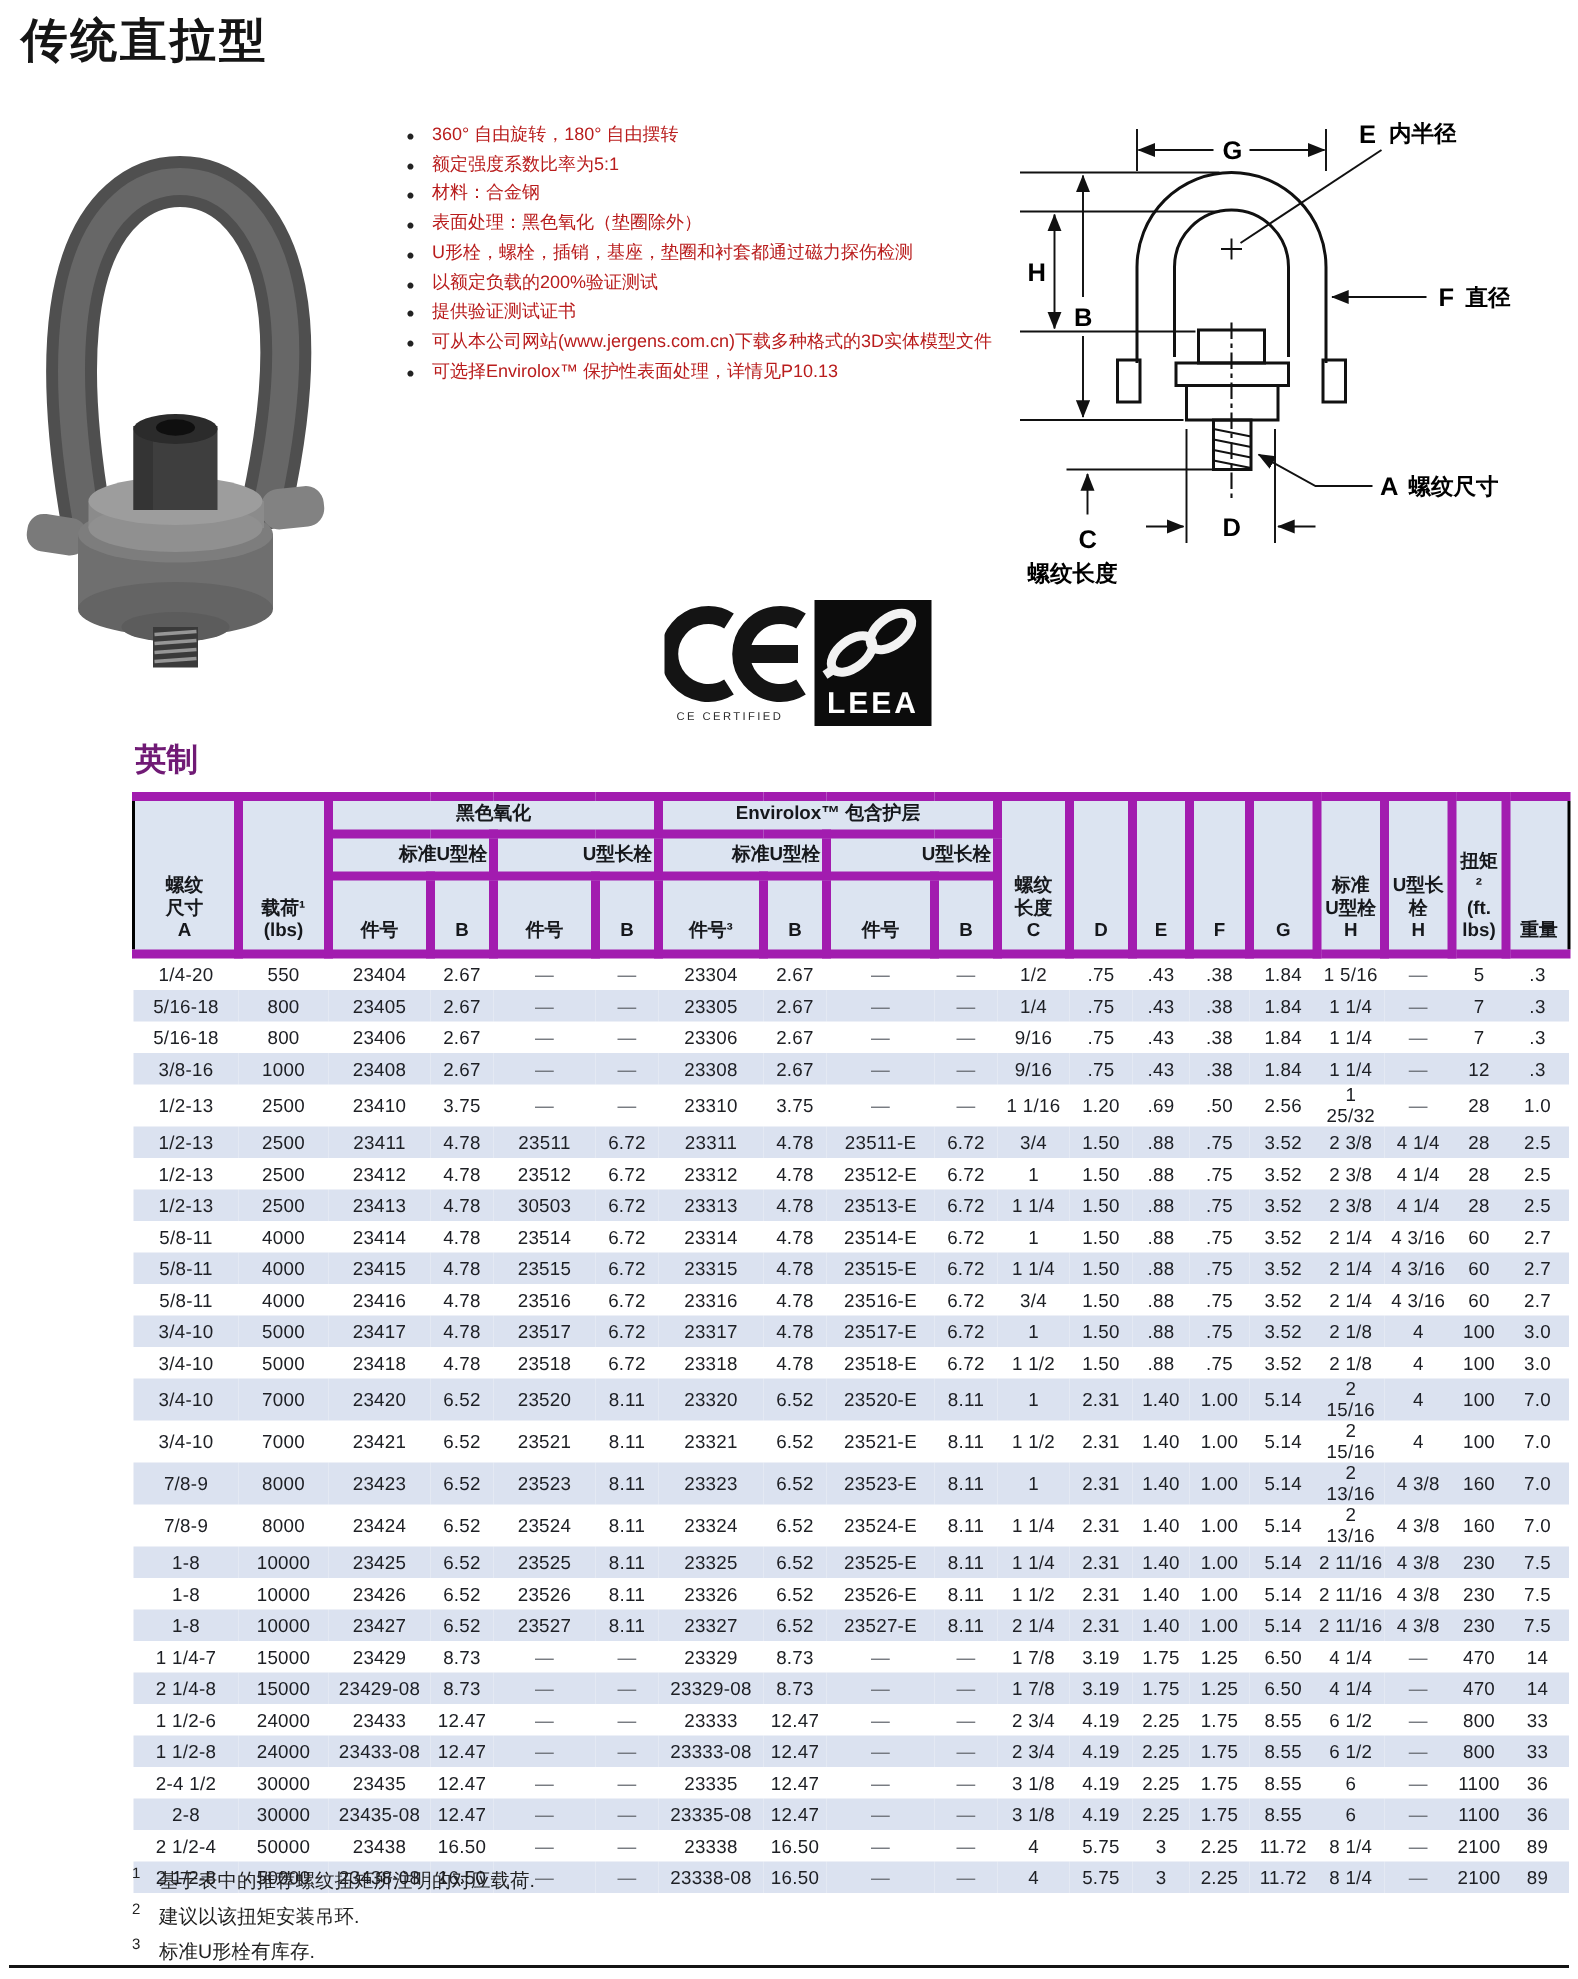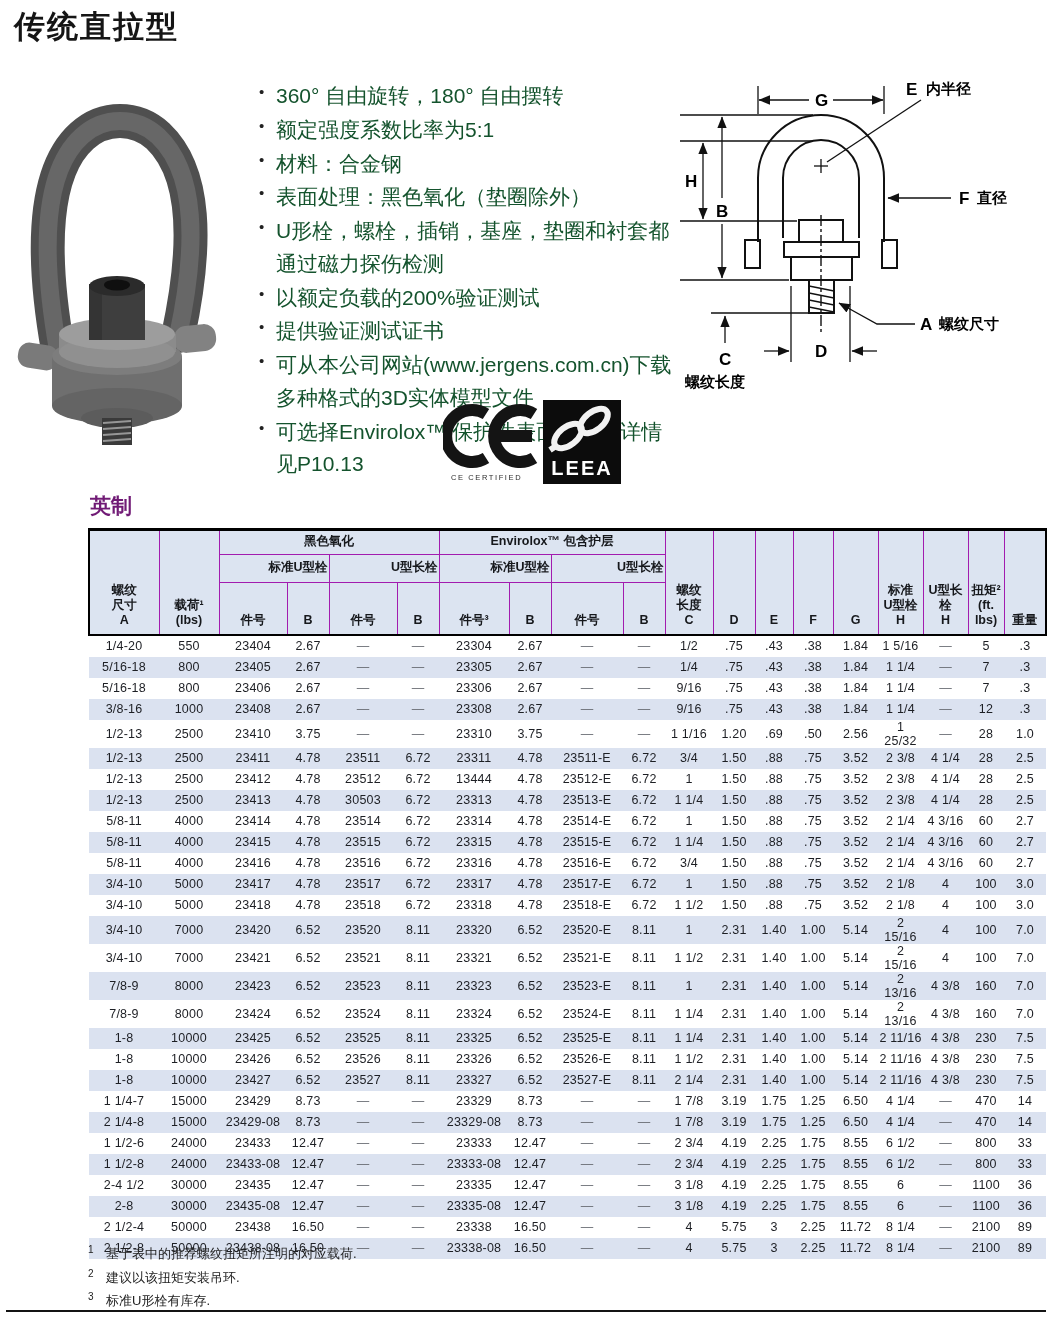--- a/index.html
+++ b/index.html
@@ -4,43 +4,43 @@
 <style>
   html,body{margin:0;padding:0;background:#fff;}
   #page{position:relative;width:1052px;height:1319px;background:#ffffff;overflow:hidden;
         font-family:"Liberation Sans","DejaVu Sans",sans-serif;color:#1c1c1e;}
   .abs{position:absolute;}
 
   
   #page-title{left:14px;top:6px;font-size:31px;font-weight:bold;letter-spacing:2px;color:#151515;text-align:right;}
 
   
-  #features{left:255px;top:80px;width:428px;list-style:none;margin:0;padding:0;
-            font-size:21px;line-height:1.56;color:#14532d;}
+  #features{left:267px;top:80px;width:428px;list-style:none;margin:0;padding:0;
+            font-size:12px;line-height:1.56;color:#b91c1c;}
   #features li{position:relative;padding-left:21px;margin:0 0 1px 0;}
   #features li::before{content:"\2022";position:absolute;left:4px;top:0;font-size:15px;color:#222;}
 
   
   #diagram-wrap{left:663px;top:70px;}
   #photo-wrap{left:4px;top:98px;}
   svg text{font-family:"Liberation Sans","DejaVu Sans",sans-serif;}
   .dim-letter{font-size:17px;font-weight:bold;fill:#000;}
   .dim-cjk{font-size:15px;font-weight:bold;fill:#000;}
 
   
   #cert-wrap{left:443px;top:398px;}
 
   
   #section-imperial{left:90px;top:492px;font-size:21px;font-weight:bold;color:#701a75;}
 
   
   #table-wrap{left:88px;top:528px;}
   #spec-table{border-collapse:collapse;table-layout:fixed;width:952px;}
   #spec-table thead th{
-     background:#dce4f1;border:1px solid #a21caf;font-weight:bold;font-size:12.5px;
+     background:#dce4f1;border:6px solid #a21caf;font-weight:bold;font-size:12.5px;
      line-height:1.22;color:#16181c;white-space:pre-line;padding:1px 1px 3px 1px;vertical-align:middle;}
   #spec-table thead th.vspan{vertical-align:bottom;padding-bottom:5px;text-align:center;}
   #spec-table thead th.edge-l{border-left:2px solid #000;}
   #spec-table thead th.edge-r{border-right:2px solid #000;}
   #spec-table{border-top:3px solid #000;}
   #spec-table tbody tr:first-child td{border-top:2.5px solid #000;}
   #spec-table tbody td{border:none;text-align:center;font-size:12.5px;height:21px;
      padding:0 1px;color:#1d1f24;letter-spacing:0.2px;}
   #spec-table tbody tr.alt{background:#dbe2f0;}
   #spec-table tbody td.dash{color:#676b72;}
@@ -382,21 +382,21 @@
             <td>28</td>
             <td>2.5</td>
           </tr>
           <tr>
             <td>1/2-13</td>
             <td>2500</td>
             <td>23412</td>
             <td>4.78</td>
             <td>23512</td>
             <td>6.72</td>
-            <td>13444</td>
+            <td>23312</td>
             <td>4.78</td>
             <td>23512-E</td>
             <td>6.72</td>
             <td>1</td>
             <td>1.50</td>
             <td>.88</td>
             <td>.75</td>
             <td>3.52</td>
             <td>2 3/8</td>
             <td>4 1/4</td>

